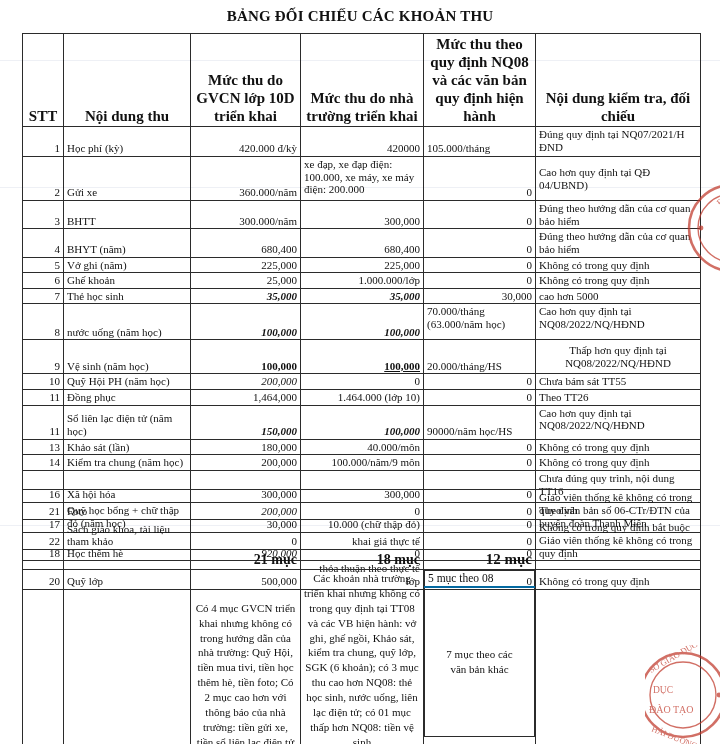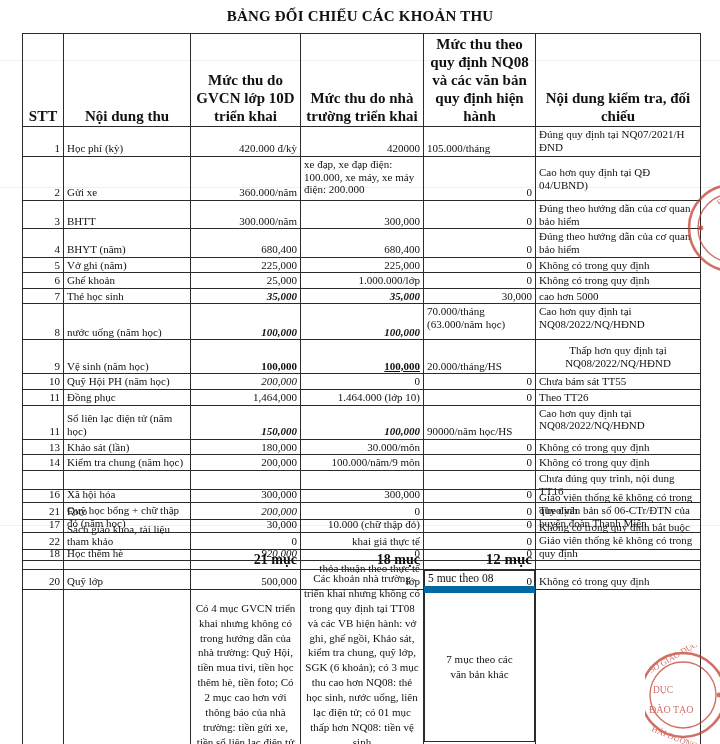--- a/index.html
+++ b/index.html
@@ -209,21 +209,21 @@
       <td class="c-gvcn bi">150,000</td>
       <td class="c-nhatruong bi">100,000</td>
       <td class="c-nq08">90000/năm học/HS</td>
       <td class="c-kiemtra" style="vertical-align:top">Cao hơn quy định tại NQ08/2022/NQ/HĐND</td>
     </tr>
 
     <tr style="height:14px">
       <td class="c-stt">13</td>
       <td class="c-noidung">Khảo sát (lần)</td>
       <td class="c-gvcn">180,000</td>
-      <td class="c-nhatruong">30.000/môn</td>
+      <td class="c-nhatruong">40.000/môn</td>
       <td class="c-nq08 num-r">0</td>
       <td class="c-kiemtra">Không có trong quy định</td>
     </tr>
 
     <tr style="height:14px">
       <td class="c-stt">14</td>
       <td class="c-noidung">Kiểm tra chung (năm học)</td>
       <td class="c-gvcn">200,000</td>
       <td class="c-nhatruong">100.000/năm/9 môn</td>
       <td class="c-nq08 num-r">0</td>
@@ -310,21 +310,21 @@
 
     <tr style="height:165px">
       <td></td>
       <td></td>
       <td class="note-cell">Có 4 mục GVCN triển khai nhưng không có trong hướng dẫn của nhà trường: Quỹ Hội, tiền mua tivi, tiền học thêm hè, tiền foto; Có 2 mục cao hơn với thông báo của nhà trường: tiền gửi xe, tiền sổ liên lạc điện tử</td>
       <td class="note-cell">Các khoản nhà trường triển khai nhưng không có trong quy định tại TT08 và các VB hiện hành: vở ghi, ghế ngồi, Khảo sát, kiểm tra chung, quỹ lớp, SGK (6 khoản); có 3 mục thu cao hơn NQ08: thẻ học sinh, nước uống, liên lạc điện tử; có 01 mục thấp hơn NQ08: tiền vệ sinh</td>
       <td style="padding:0;vertical-align:top">
         <table class="inner-split">
           <tbody>
                 <tr>
-            <td style="border-bottom:7px solid #0369a1;font-size:11.5px;padding:0 3px 1px 3px;height:14px;border-radius:7px;">5 mục theo 08</td>
+            <td style="border-bottom:2px solid #0369a1;font-size:11.5px;padding:0 3px 1px 3px;height:14px;border-radius:7px;">5 mục theo 08</td>
           </tr>
           <tr>
             <td style="height:148px;text-align:center;vertical-align:middle;font-size:11px;line-height:1.35;padding:0 18px;">7 mục theo các văn bản khác</td>
           </tr>
         </tbody>
             </table>
       </td>
       <td class="note-cell"></td>
     </tr>
   </tbody>

